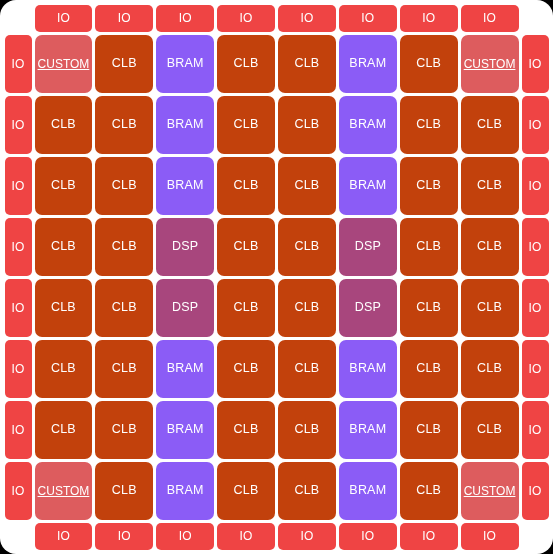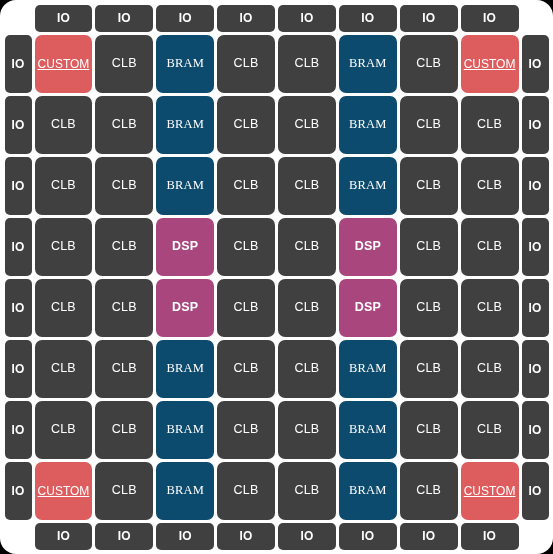--- a/index.html
+++ b/index.html
@@ -49,29 +49,29 @@
     font-size: 12.5px;
     font-weight: 400;
     letter-spacing: 0.2px;
     line-height: 1;
     user-select: none;
     box-sizing: border-box;
     white-space: nowrap;
   }
 
   .cell.io {
-    background: #404040;
-    font-weight: bold;
+    background: #ef4444;
+    font-weight: normal;
     font-size: 12px;
     border-radius: 5px;
     margin: 1.5px;
   }
-  .cell.clb    { background: #404040; }
-  .cell.bram   { background: #0c4a6e; font-family: Liberation Serif, serif; }
-  .cell.dsp    { background: #a8467d; font-weight: bold; }
+  .cell.clb    { background: #c2410c; }
+  .cell.bram   { background: #8b5cf6; }
+  .cell.dsp    { background: #a8467d; }
   .cell.custom { background: #dd5c5e; font-size: 12px; text-decoration: underline; }
   .cell.empty  { background: transparent; }
 
   .cell.custom .label { letter-spacing: 0px; }
 
   
   #junction-layer {
     position: absolute;
     left: 0;
     top: 0;

